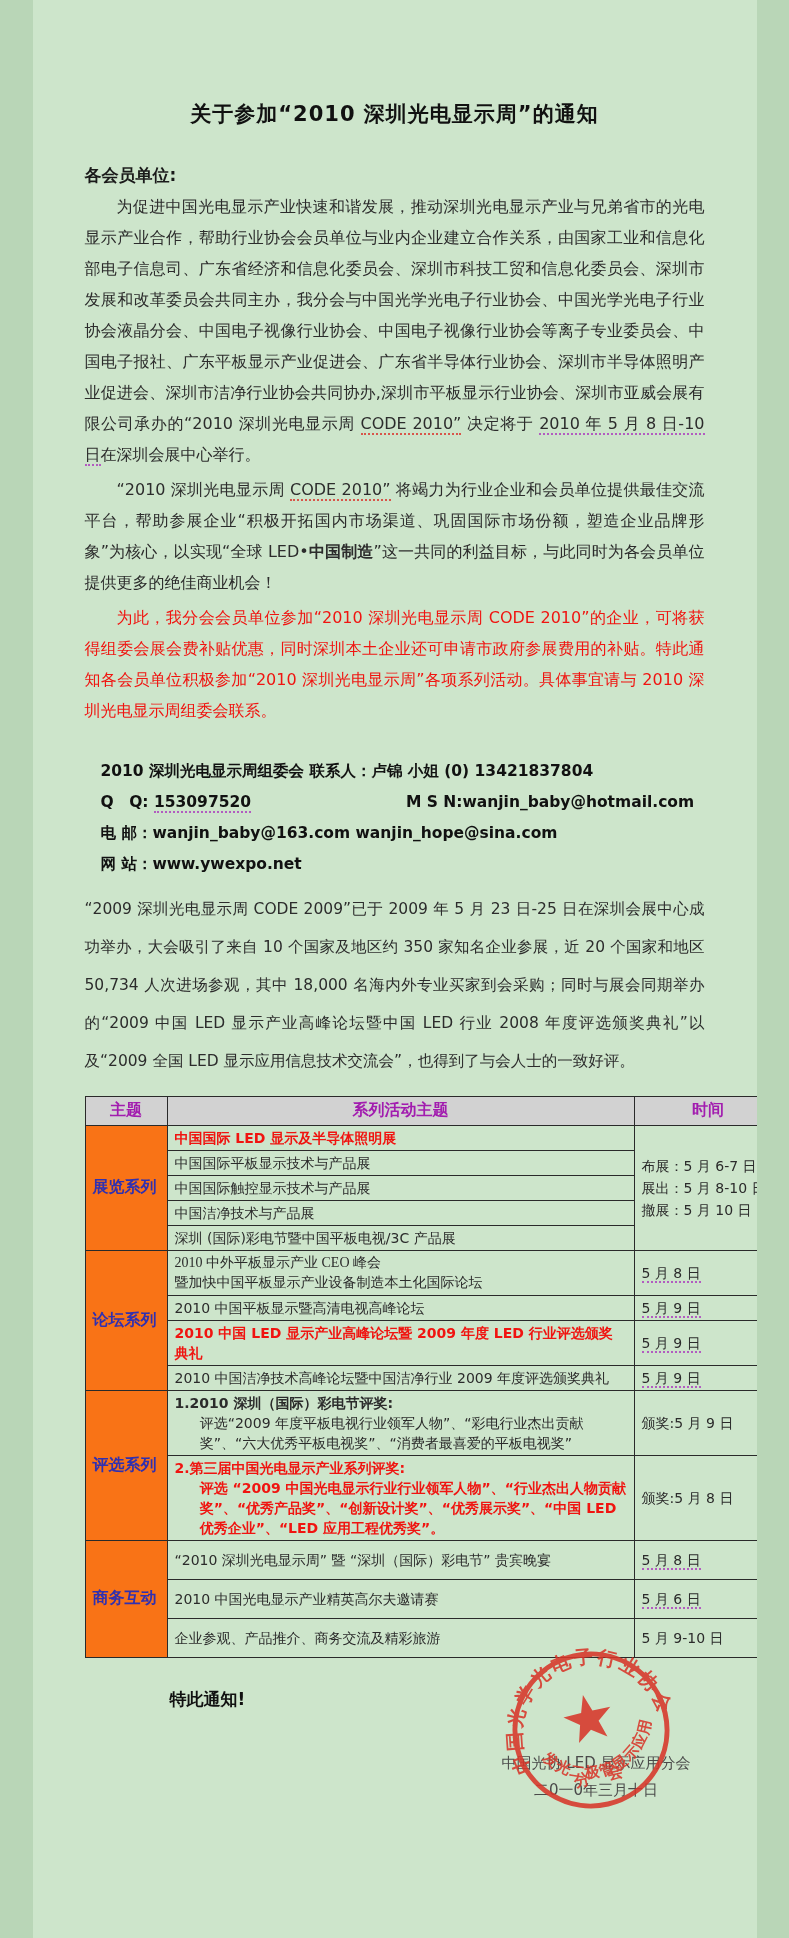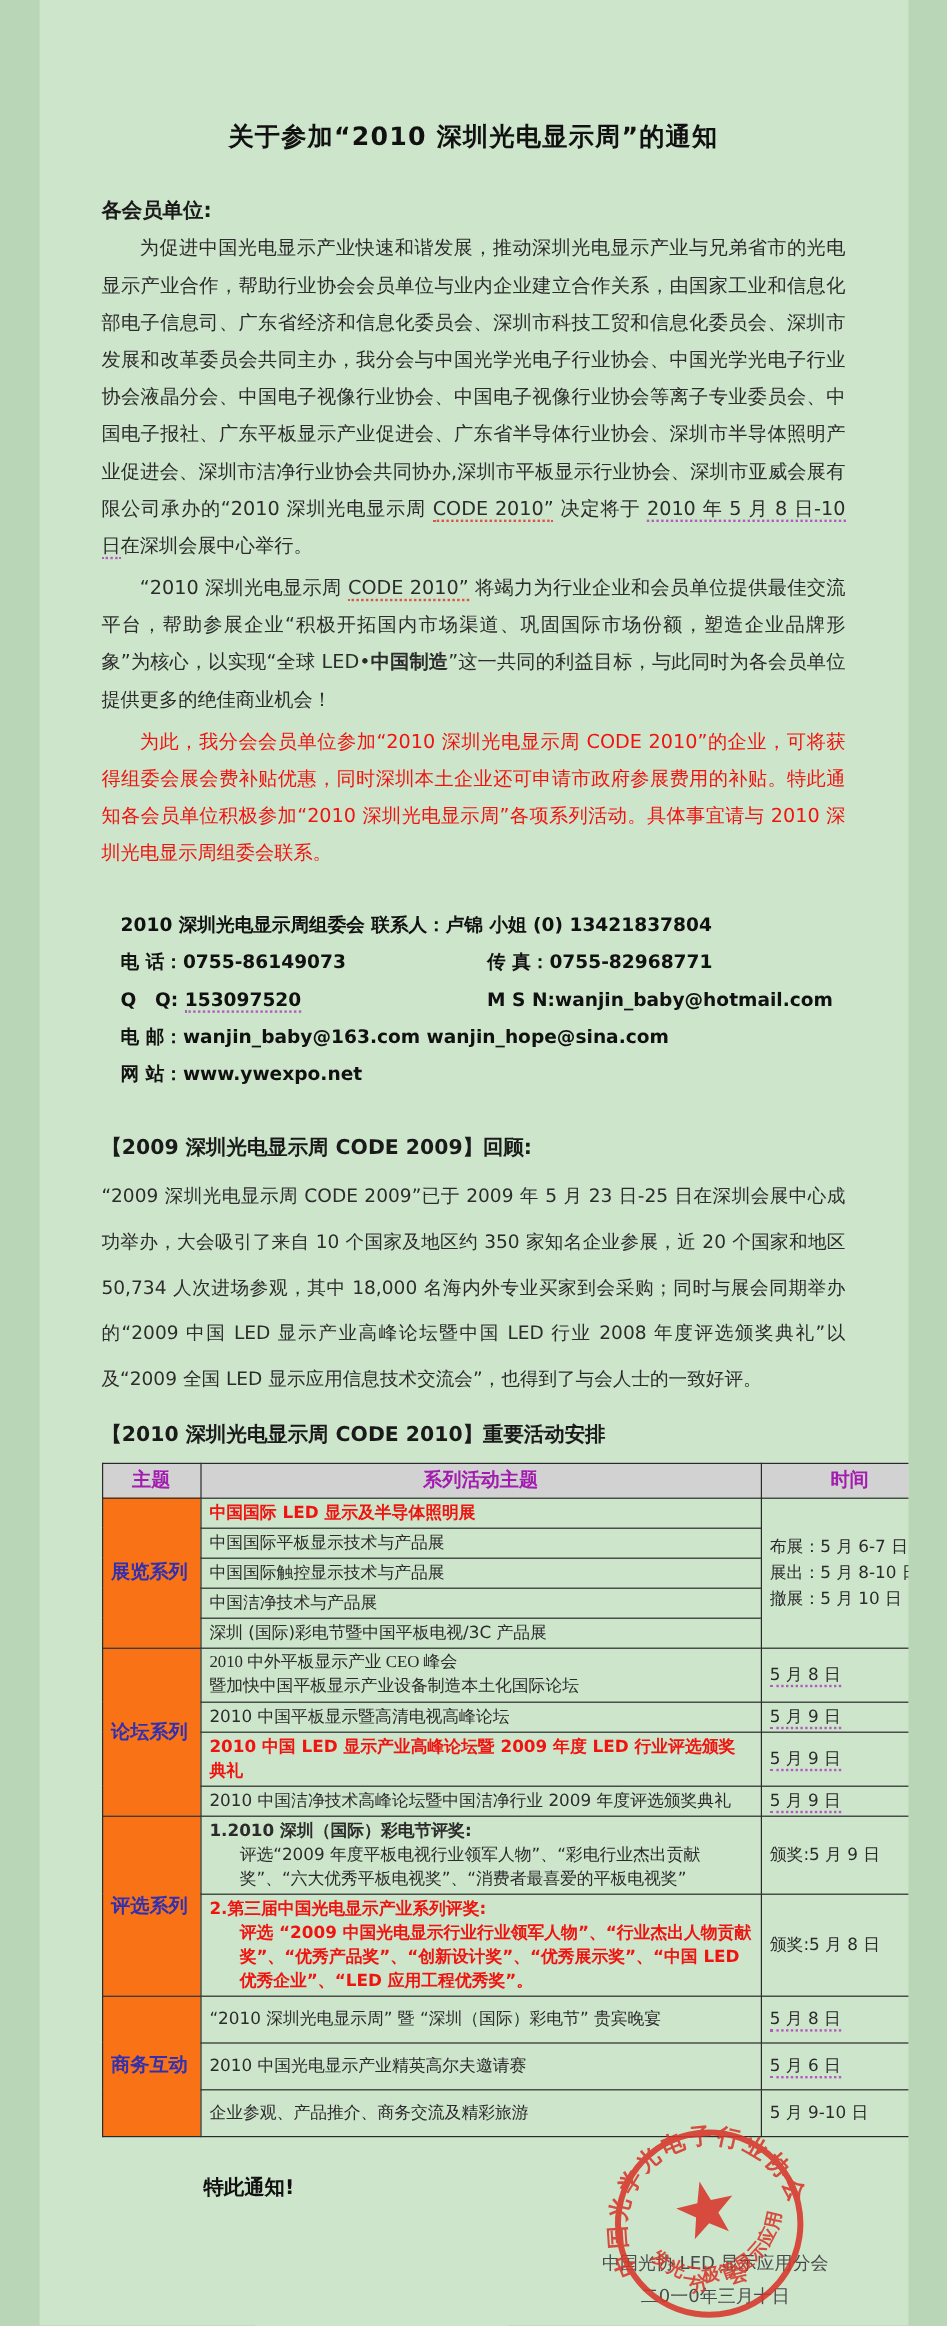--- a/index.html
+++ b/index.html
@@ -149,35 +149,29 @@
 
     <p class="para indent"><span>为促进中国光电显示产业快速和谐发展，推动深圳光电显示产业与兄弟省市的光电显示产业合作，帮助行业协会会员单位与业内企业建立合作关系，由国家工业和信息化部电子信息司、广东省经济和信息化委员会、深圳市科技工贸和信息化委员会、深圳市发展和改革委员会共同主办，我分会与中国光学光电子行业协会、中国光学光电子行业协会液晶分会、中国电子视像行业协会、中国电子视像行业协会等离子专业委员会、中国电子报社、广东平板显示产业促进会、广东省半导体行业协会、深圳市半导体照明产业促进会、深圳市洁净行业协会共同协办,深圳市平板显示行业协会、深圳市亚威会展有限公司承办的“2010 深圳光电显示周 </span><span class="u-red">CODE 2010”</span><span> 决定将于 </span><span class="u-pur">2010 年 5 月 8 日-10 日</span><span>在深圳会展中心举行。</span></p>
 
     <p class="para indent"><span>“2010 深圳光电显示周 </span><span class="u-red">CODE 2010”</span><span> 将竭力为行业企业和会员单位提供最佳交流平台，帮助参展企业“积极开拓国内市场渠道、巩固国际市场份额，塑造企业品牌形象”为核心，以实现“全球 LED•</span><span class="bold">中国制造</span><span>”这一共同的利益目标，与此同时为各会员单位提供更多的绝佳商业机会！</span></p>
 
     <p class="para indent red-para">为此，我分会会员单位参加“2010 深圳光电显示周 CODE 2010”的企业，可将获得组委会展会费补贴优惠，同时深圳本土企业还可申请市政府参展费用的补贴。特此通知各会员单位积极参加“2010 深圳光电显示周”各项系列活动。具体事宜请与 2010 深圳光电显示周组委会联系。</p>
 
     <div class="contact">
       <div>2010 深圳光电显示周组委会  联系人：卢锦 小姐 (0) 13421837804</div>
       <div class="cols">
-        <span class="left"><span>电 话：</span><span>0755-86149073</span></span>
-        <span><span>传 真：</span><span>0755-82968771</span></span>
-      </div>
-      <div class="cols">
         <span class="left"><span>Q　Q: </span><span class="u-pur">153097520</span></span>
         <span>M S N:wanjin_baby@hotmail.com</span>
       </div>
       <div><span>电 邮：</span><span>wanjin_baby@163.com  wanjin_hope@sina.com</span></div>
       <div><span>网 站：</span><span>www.ywexpo.net</span></div>
     </div>
 
-    <div class="section-heading">【2009 深圳光电显示周 CODE 2009】回顾:</div>
     <p class="review-body">“2009 深圳光电显示周 CODE 2009”已于 2009 年 5 月 23 日-25 日在深圳会展中心成功举办，大会吸引了来自 10 个国家及地区约 350 家知名企业参展，近 20 个国家和地区 50,734 人次进场参观，其中 18,000 名海内外专业买家到会采购；同时与展会同期举办的“2009 中国 LED 显示产业高峰论坛暨中国 LED 行业 2008 年度评选颁奖典礼”以及“2009 全国 LED 显示应用信息技术交流会”，也得到了与会人士的一致好评。</p>
 
-    <div class="schedule-heading">【2010 深圳光电显示周 CODE 2010】重要活动安排</div>
 
     <table class="schedule">
       <colgroup>
         <col style="width:82px">
         <col class="col-activity">
         <col class="col-time">
       </colgroup>
       <tbody>
           <tr>
         <th>主题</th>

